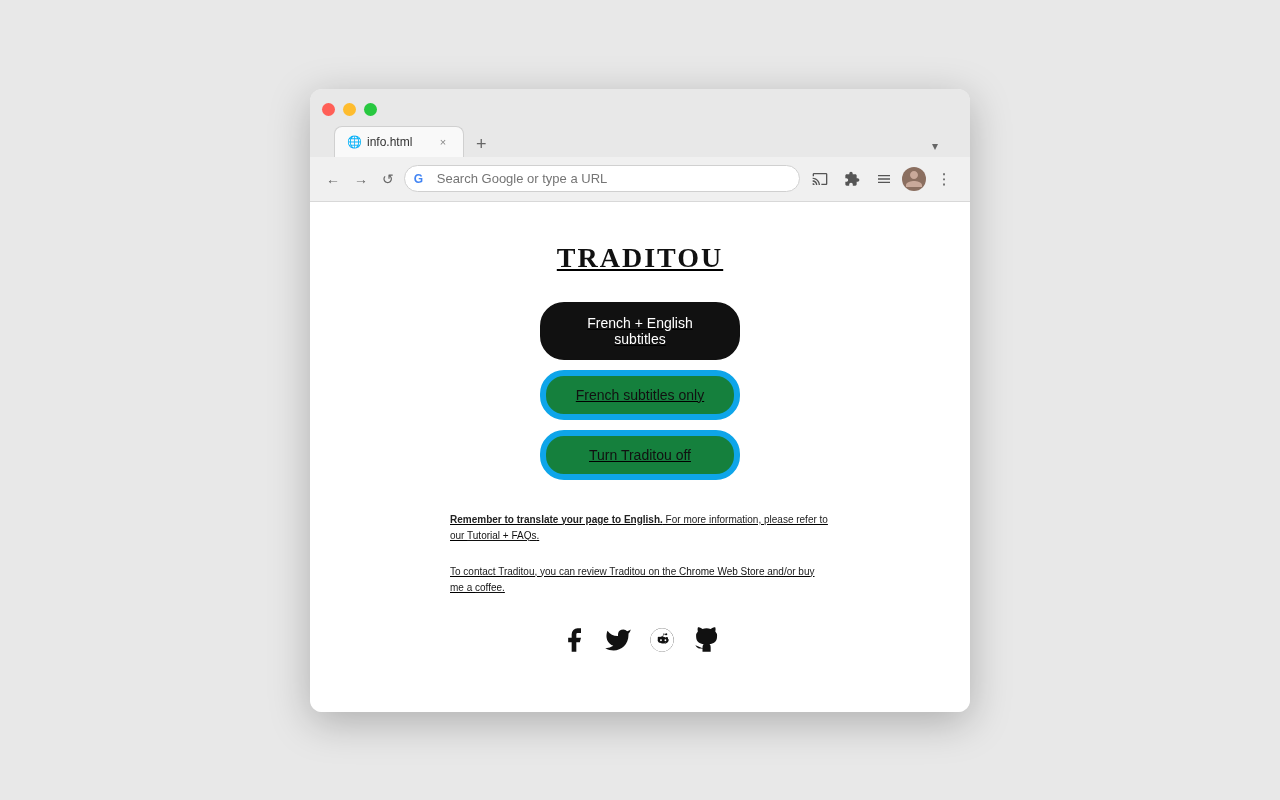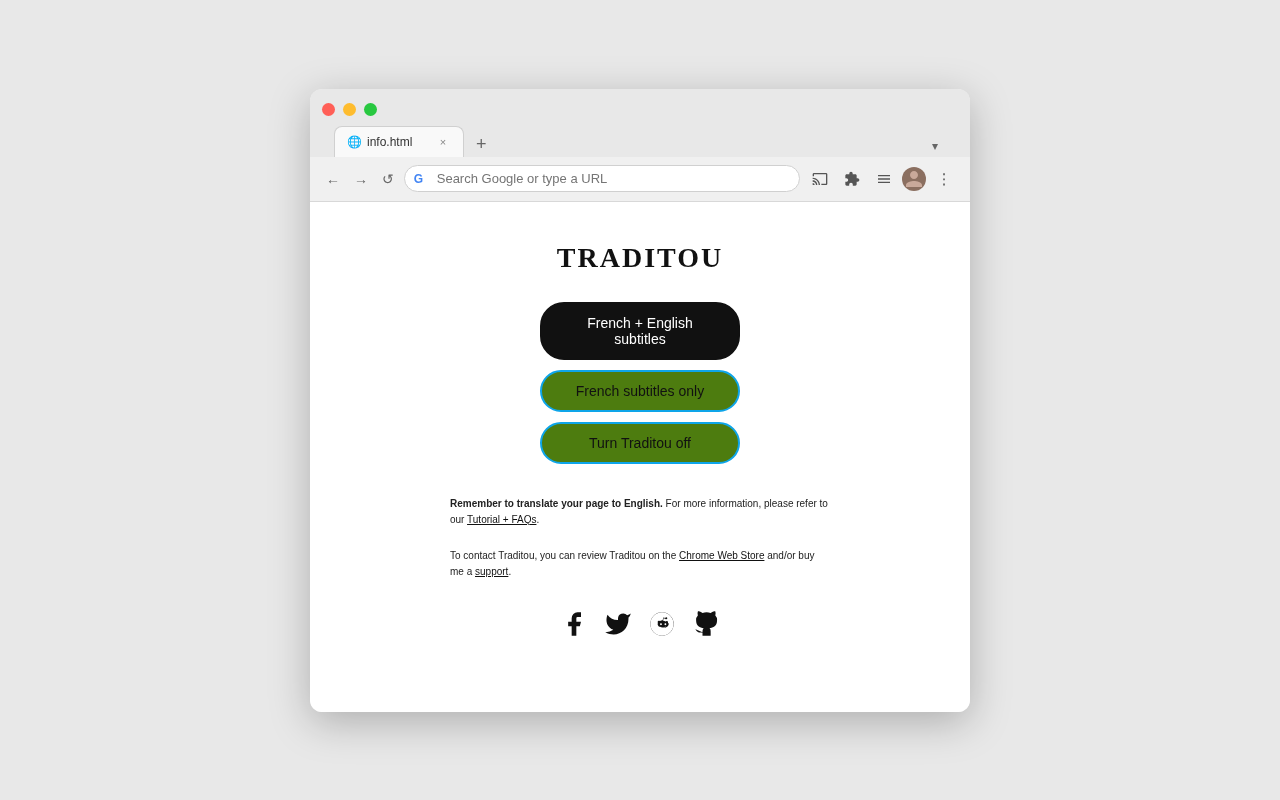--- a/index.html
+++ b/index.html
@@ -188,20 +188,21 @@
     }
 
     
     .page-content {
       background: white;
       min-height: 510px;
       display: flex;
       flex-direction: column;
       align-items: center;
       padding: 40px 60px 40px;
+      text-decoration: underline;
     }
 
     .app-title {
       font-size: 28px;
       font-weight: 900;
       letter-spacing: 2px;
       margin-bottom: 28px;
       color: #111;
       font-family: Georgia, serif;
     }
@@ -223,23 +224,23 @@
       font-weight: 500;
     }
 
     .btn-primary {
       background: #111;
       color: white;
       border: 2px solid #111;
     }
 
     .btn-secondary {
-      background: #4d7c0f;
+      background: #15803d;
       color: #111;
-      border: 2px solid #0ea5e9;
+      border: 6px solid #0ea5e9;
     }
 
     .info-section {
       width: 100%;
       max-width: 380px;
       font-size: 10px;
       color: #222;
       line-height: 1.6;
     }
 
@@ -341,21 +342,21 @@
       <button class="btn btn-secondary">French subtitles only</button>
       <button class="btn btn-secondary">Turn Traditou off</button>
     </div>
 
     <div class="info-section">
       <div class="info-block">
         <span><strong>Remember to translate your page to English.</strong></span><span> For more information, please refer to our </span><a href="#">Tutorial + FAQs</a><span>.</span>
       </div>
 
       <div class="info-block">
-        <span>To contact Traditou, you can review Traditou on the </span><a href="#">Chrome Web Store</a><span> and/or buy me a </span><a href="#">support</a><span>.</span>
+        <span>To contact Traditou, you can review Traditou on the </span><a href="#">Chrome Web Store</a><span> and/or buy me a </span><a href="#">coffee</a><span>.</span>
       </div>
 
     </div>
 
     <div class="social-icons">
 
       <a href="#" title="Facebook">
         <svg class="social-svg" viewBox="0 0 24 24">
           <path d="M18 2h-3a5 5 0 0 0-5 5v3H7v4h3v8h4v-8h3l1-4h-4V7a1 1 0 0 1 1-1h3z"></path>
         </svg>

